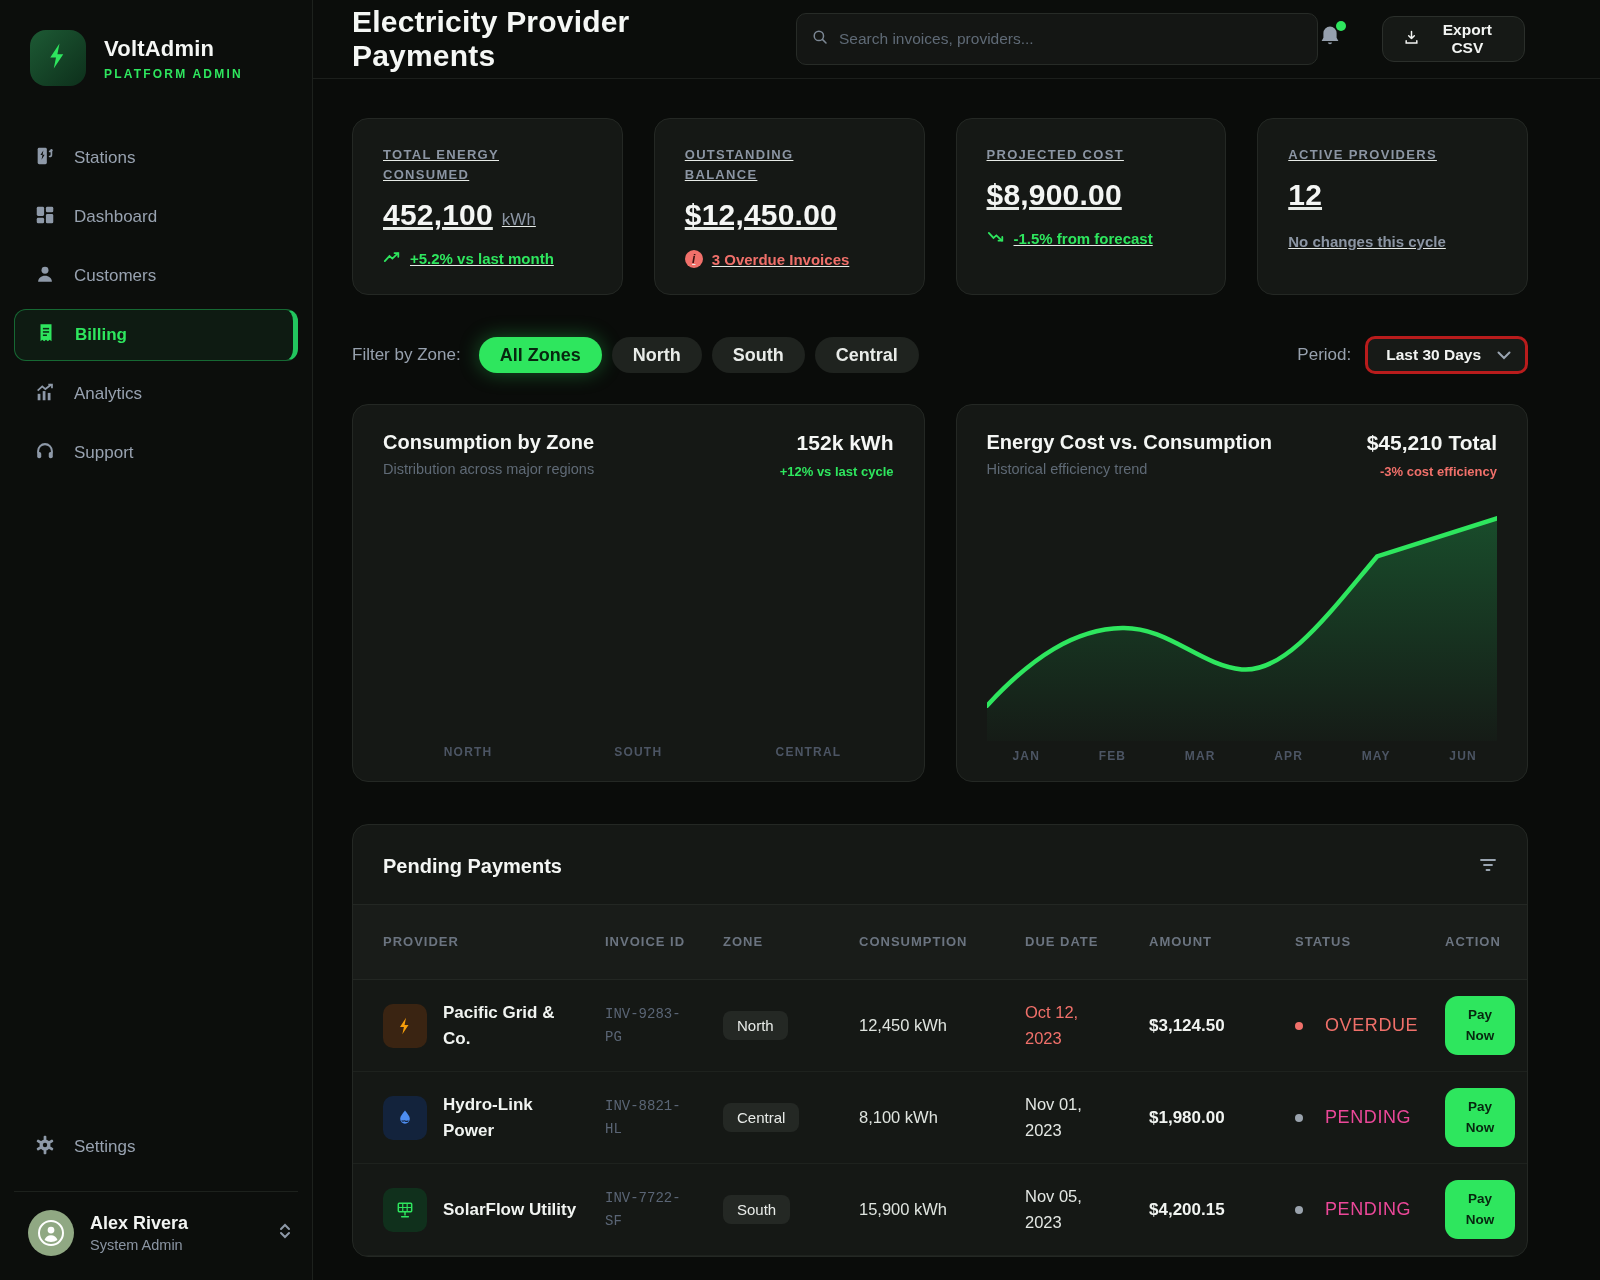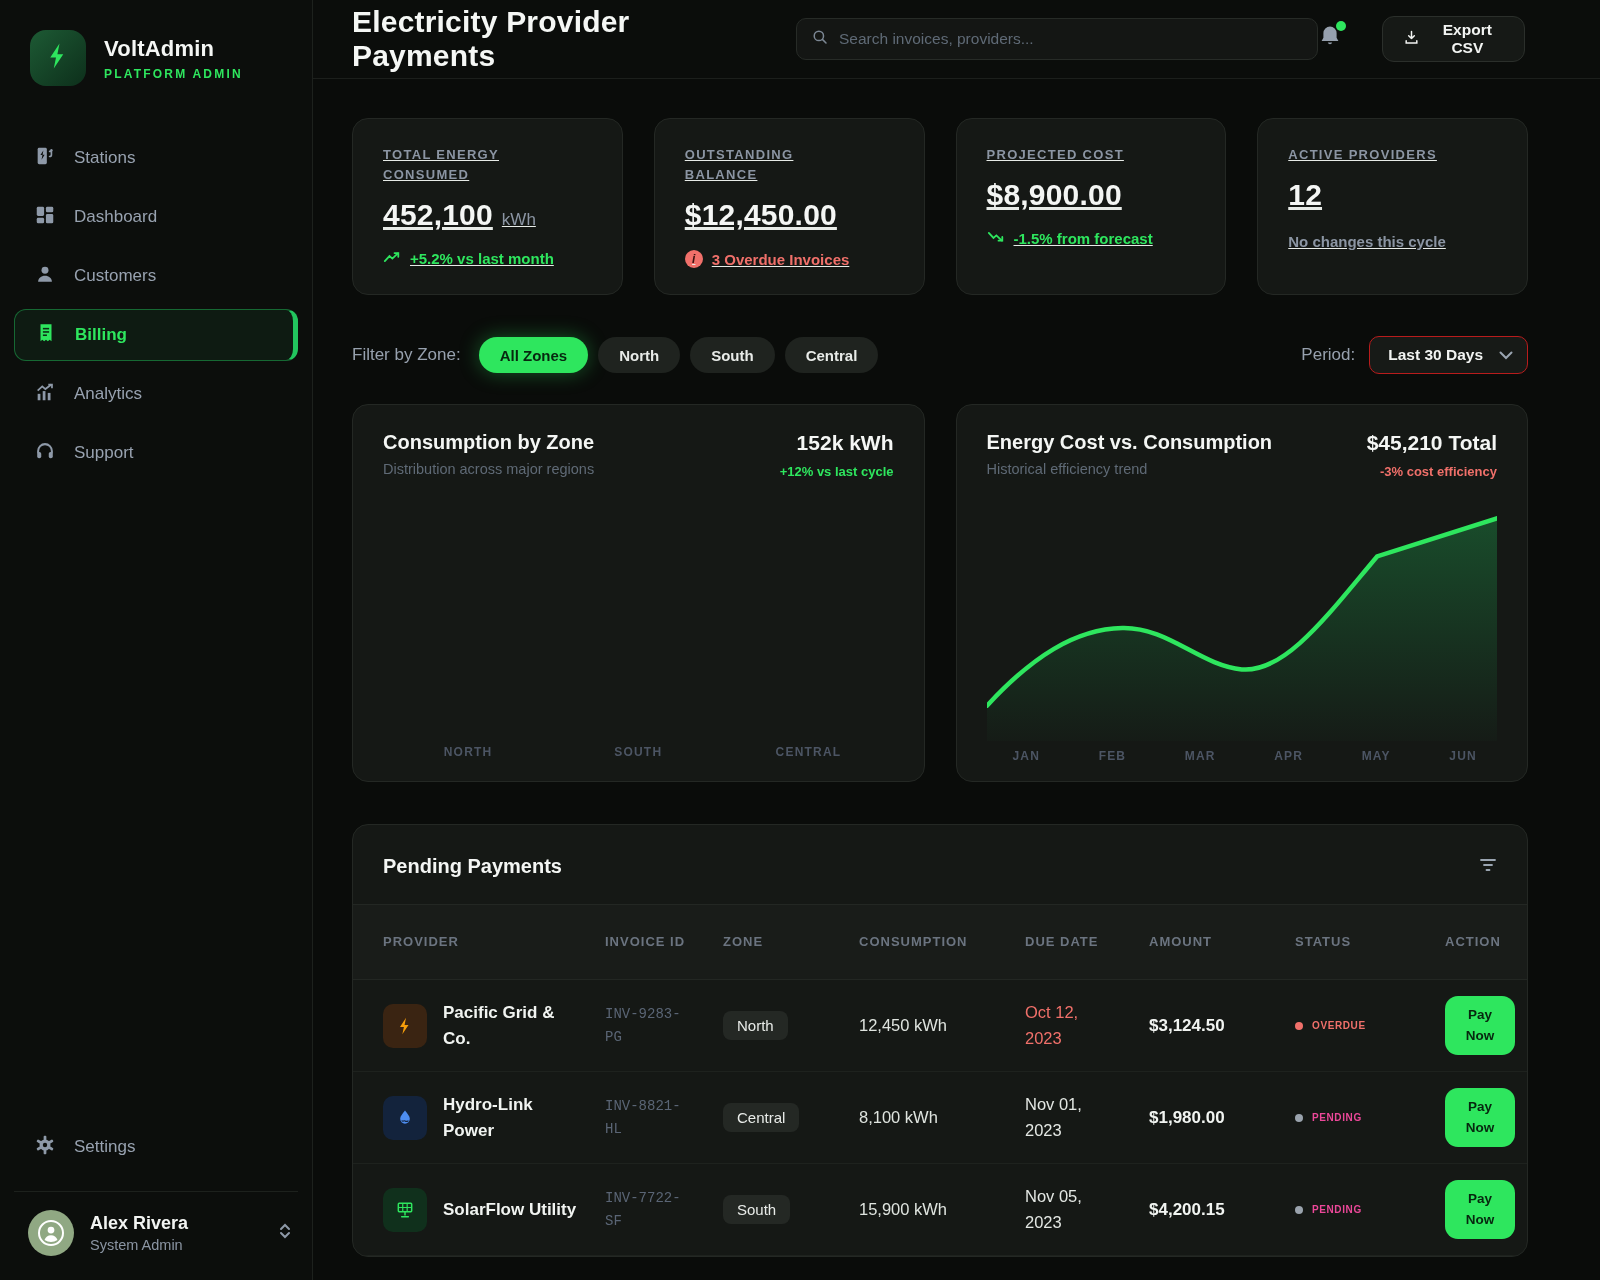--- a/index.html
+++ b/index.html
@@ -49,21 +49,21 @@
   .user-chevrons { margin-left:auto; }
 
   
   .main { flex:1; display:flex; flex-direction:column; min-width:0; }
   .topbar {
     height:79px; flex:0 0 79px; display:flex; align-items:center;
     padding:0 75px 0 39px; border-bottom:1px solid #1c1f1c; background:#0b0d0b;
   }
   .page-title { font-size:30px; font-weight:700; color:#f5f7f5; letter-spacing:.2px; }
   .search-box {
-    margin-left:38px; width:550px; height:42px; background:#141614;
+    margin-left:38px; width:550px; height:52px; background:#141614;
     border:1px solid #272b27; border-radius:10px; display:flex; align-items:center;
     padding:12px 14px; gap:10px;
   }
   .search-box input {
     background:transparent; border:none; outline:none; color:#cfd6cf;
     font-size:15.5px; width:100%; font-family:"Liberation Sans",sans-serif;
   }
   .search-box input::placeholder { color:#5f6a76; }
   .top-actions { margin-left:auto; display:flex; align-items:center; gap:40px; }
   .bell-wrap { position:relative; cursor:pointer; }
@@ -99,33 +99,33 @@
     width:18px; height:18px; border-radius:50%; background:#f0706a; color:#3a1210;
     font-size:12px; font-weight:800; display:flex; align-items:center; justify-content:center;
     font-style:italic;
   }
 
   
   .filter-row { display:flex; align-items:center; margin-top:41px; }
   .filter-label { font-size:17px; color:#97a1ae; margin-right:18px; }
   .pill {
     height:36px; padding:0 21px; border-radius:999px; background:#1f231f;
-    color:#e8ebe8; font-size:15px; font-weight:600; border:none; cursor:pointer;
+    color:#e8ebe8; font-size:18px; font-weight:600; border:none; cursor:pointer;
     display:flex; align-items:center; margin-right:10px;
     font-family:"Liberation Sans",sans-serif;
   }
   .pill.active {
     background:#2ee65e; color:#07270f; font-weight:800;
     box-shadow:0 0 20px rgba(46,230,94,.35);
   }
   .period-wrap { margin-left:auto; display:flex; align-items:center; gap:14px; }
   .period-select {
     height:38px; padding:0 14px 0 18px; background:#17
 1a17; background:#171a17;
-    border:1px solid #b91c1c; border-radius:10px; display:flex; align-items:center;
+    border:3px solid #b91c1c; border-radius:10px; display:flex; align-items:center;
     gap:16px; color:#f2f4f2; font-size:15.5px; font-weight:800; cursor:pointer;
   }
 
   
   .charts { display:grid; grid-template-columns:1fr 1fr; gap:31px; margin-top:30px; }
   .chart-card { height:378px; padding:26px 30px 18px 30px; display:flex; flex-direction:column; }
   .chart-head { display:flex; justify-content:space-between; align-items:flex-start; }
   .chart-title { font-size:20px; font-weight:800; color:#f4f6f4; }
   .chart-sub { font-size:14.5px; color:#5f6a76; margin-top:7px; }
   .chart-stat { text-align:right; }
@@ -166,21 +166,21 @@
   .p-avatar.solar { background:#10301c; }
   .p-name { font-size:17px; font-weight:700; color:#f1f4f1; line-height:1.5; max-width:140px; }
   .inv-id { font-family:"Liberation Mono","DejaVu Sans Mono",monospace; font-size:14px;
     color:#5a6575; line-height:1.6; max-width:78px; word-break:break-word; }
   .zone-pill { display:inline-block; background:#242824; border-radius:8px;
     padding:6px 14px; font-size:15px; color:#e8ebe8; }
   .cons { font-size:16.5px; color:#dfe4df; }
   .due { font-size:16.5px; color:#e3e7e3; line-height:1.55; max-width:92px; }
   .due.overdue { color:#f0706a; }
   .amount { font-size:17px; font-weight:700; color:#f1f4f1; }
-  .status { display:flex; align-items:center; gap:9px; font-size:10px; font-weight:700;
+  .status { display:flex; align-items:center; gap:22px; font-size:18px; font-weight:400;
     letter-spacing:.6px; }
   .status .dot { width:8px; height:8px; border-radius:50%; }
   .status.overdue { color:#f0706a; } .status.overdue .dot { background:#f0706a; }
   .status.pending { color:#ec4899; } .status.pending .dot { background:#9aa3ad; }
   .action-cell { display:flex; justify-content:flex-end; }
   .pay-btn {
     width:70px; padding:9px 10px; border:none; border-radius:13px; background:#2ee65e;
     color:#07270f; font-size:13.5px; font-weight:800; line-height:1.5; cursor:pointer;
     font-family:"Liberation Sans",sans-serif;
   }

